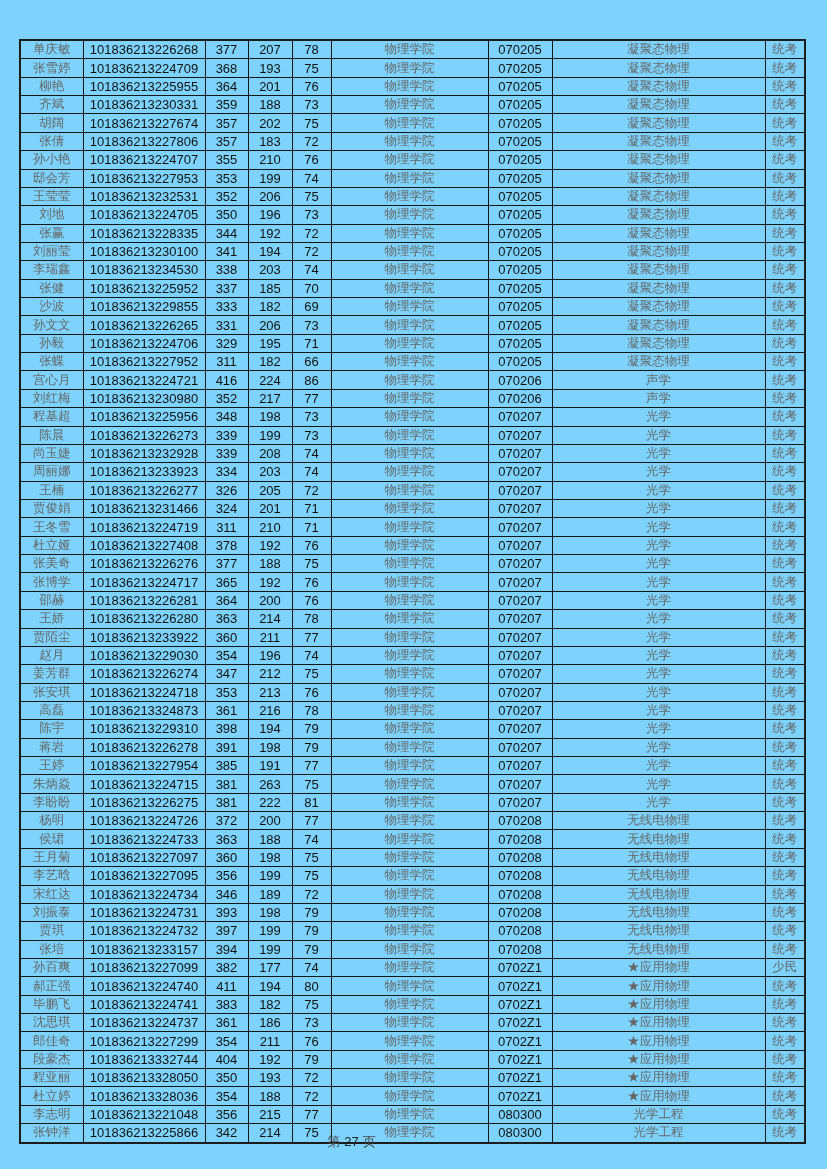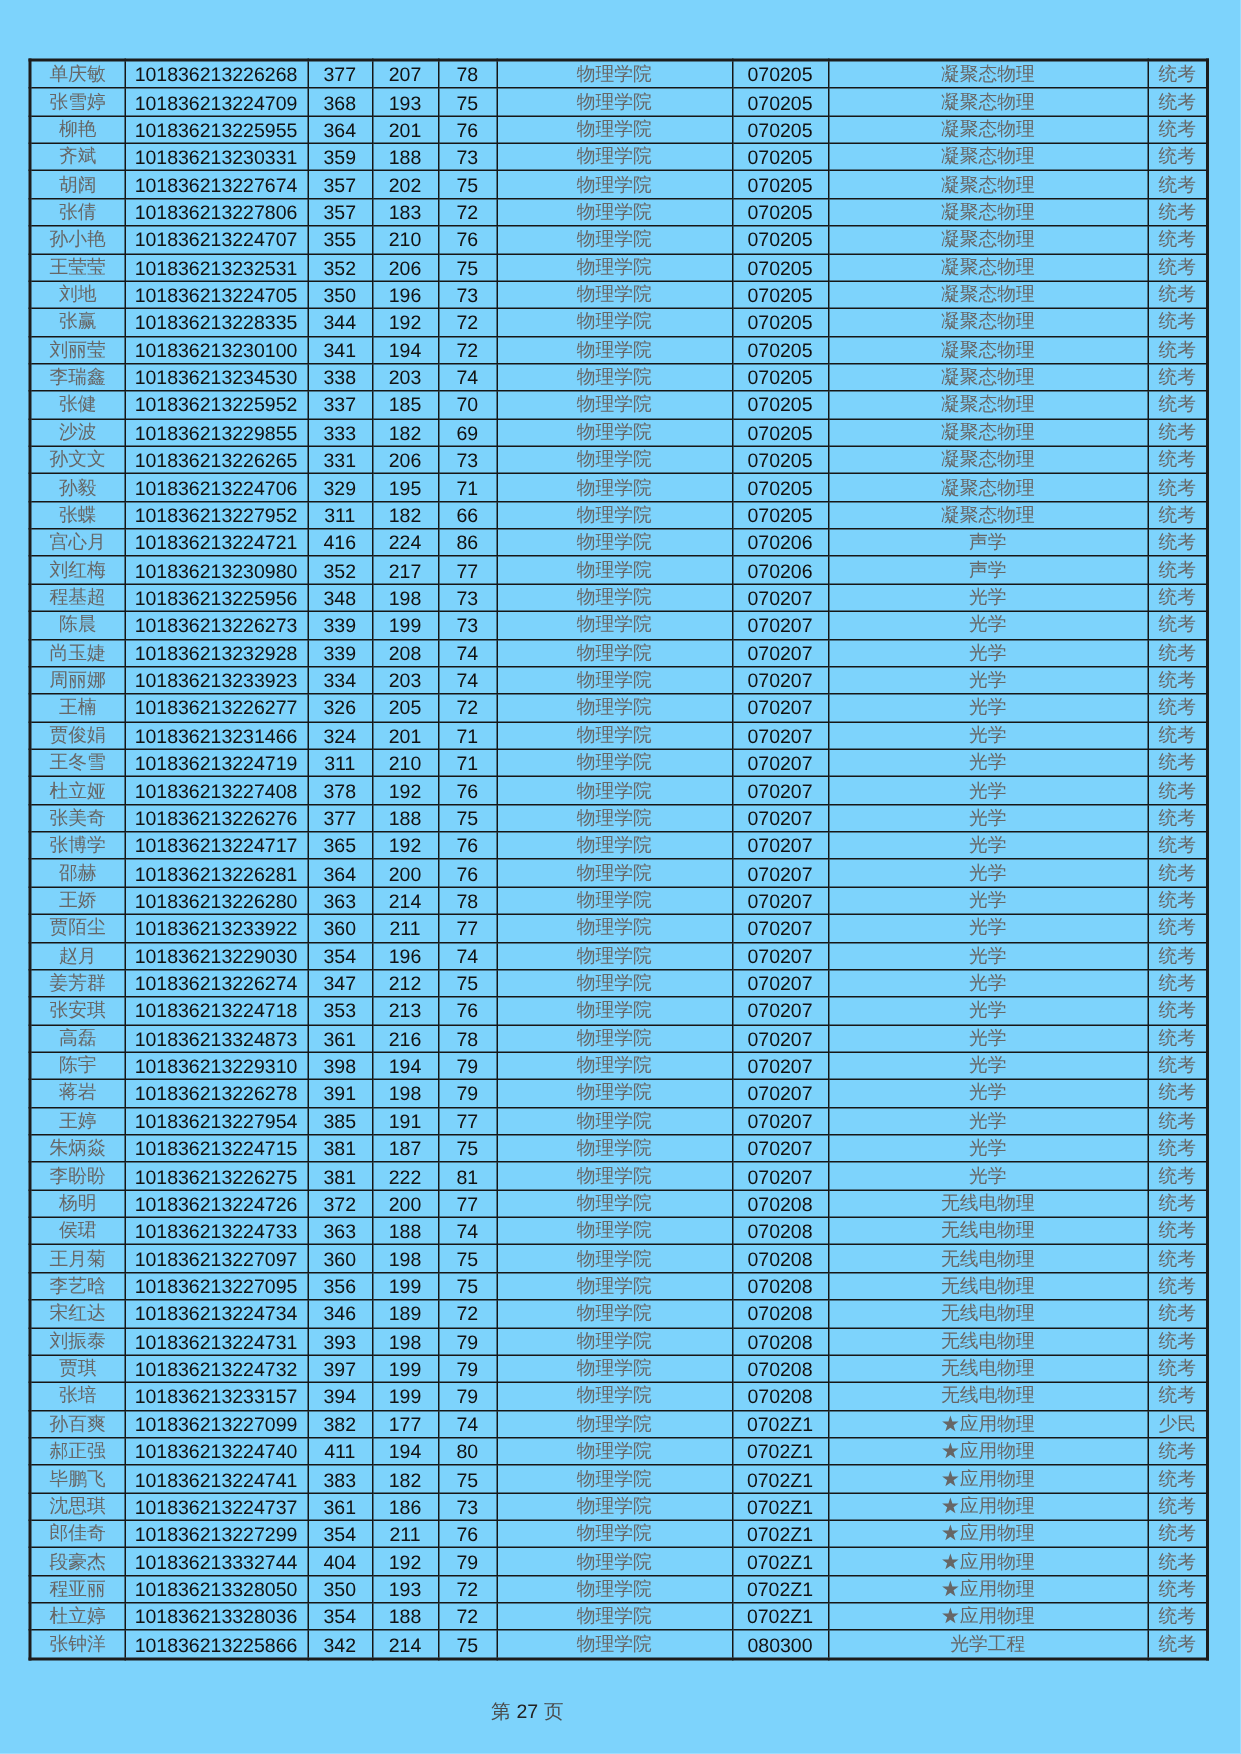--- a/index.html
+++ b/index.html
@@ -123,20 +123,31 @@
           <td class="num col-id">101836213224707</td>
           <td class="num col-score1">355</td>
           <td class="num col-score2">210</td>
           <td class="num col-score3">76</td>
           <td class="zh col-college">物理学院</td>
           <td class="num col-code">070205</td>
           <td class="zh col-major">凝聚态物理</td>
           <td class="zh col-type">统考</td>
         </tr>
         <tr>
+          <td class="zh col-name">邸会芳</td>
+          <td class="num col-id">101836213227953</td>
+          <td class="num col-score1">353</td>
+          <td class="num col-score2">199</td>
+          <td class="num col-score3">74</td>
+          <td class="zh col-college">物理学院</td>
+          <td class="num col-code">070205</td>
+          <td class="zh col-major">凝聚态物理</td>
+          <td class="zh col-type">统考</td>
+        </tr>
+        <tr>
           <td class="zh col-name">王莹莹</td>
           <td class="num col-id">101836213232531</td>
           <td class="num col-score1">352</td>
           <td class="num col-score2">206</td>
           <td class="num col-score3">75</td>
           <td class="zh col-college">物理学院</td>
           <td class="num col-code">070205</td>
           <td class="zh col-major">凝聚态物理</td>
           <td class="zh col-type">统考</td>
         </tr>
@@ -478,21 +489,21 @@
           <td class="num col-score3">77</td>
           <td class="zh col-college">物理学院</td>
           <td class="num col-code">070207</td>
           <td class="zh col-major">光学</td>
           <td class="zh col-type">统考</td>
         </tr>
         <tr>
           <td class="zh col-name">朱炳焱</td>
           <td class="num col-id">101836213224715</td>
           <td class="num col-score1">381</td>
-          <td class="num col-score2">187</td>
+          <td class="num col-score2">263</td>
           <td class="num col-score3">75</td>
           <td class="zh col-college">物理学院</td>
           <td class="num col-code">070207</td>
           <td class="zh col-major">光学</td>
           <td class="zh col-type">统考</td>
         </tr>
         <tr>
           <td class="zh col-name">李盼盼</td>
           <td class="num col-id">101836213226275</td>
           <td class="num col-score1">381</td>
@@ -670,20 +681,31 @@
         </tr>
         <tr>
           <td class="zh col-name">杜立婷</td>
           <td class="num col-id">101836213328036</td>
           <td class="num col-score1">354</td>
           <td class="num col-score2">188</td>
           <td class="num col-score3">72</td>
           <td class="zh col-college">物理学院</td>
           <td class="num col-code">0702Z1</td>
           <td class="zh col-major">★应用物理</td>
+          <td class="zh col-type">统考</td>
+        </tr>
+        <tr>
+          <td class="zh col-name">李志明</td>
+          <td class="num col-id">101836213221048</td>
+          <td class="num col-score1">356</td>
+          <td class="num col-score2">215</td>
+          <td class="num col-score3">77</td>
+          <td class="zh col-college">物理学院</td>
+          <td class="num col-code">080300</td>
+          <td class="zh col-major">光学工程</td>
           <td class="zh col-type">统考</td>
         </tr>
         <tr>
           <td class="zh col-name">张钟洋</td>
           <td class="num col-id">101836213225866</td>
           <td class="num col-score1">342</td>
           <td class="num col-score2">214</td>
           <td class="num col-score3">75</td>
           <td class="zh col-college">物理学院</td>
           <td class="num col-code">080300</td>

